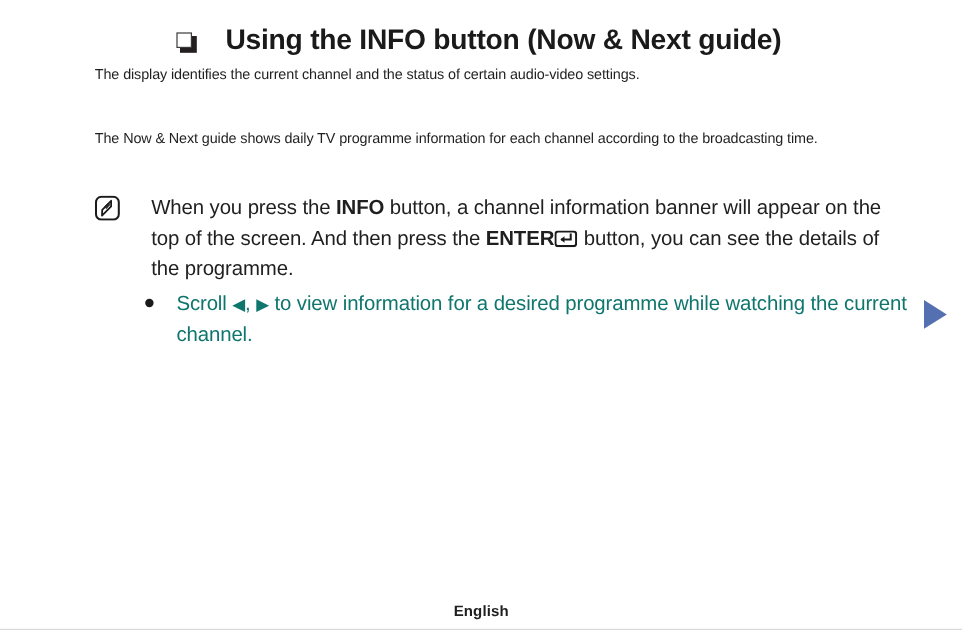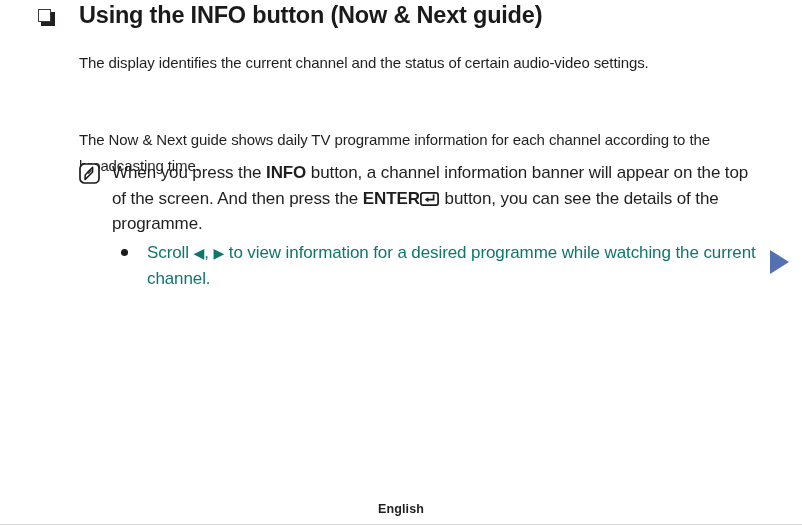--- a/index.html
+++ b/index.html
@@ -20,24 +20,25 @@
 
   .page {
     position: absolute;
     inset: 0;
   }
 
   
   .section-title-row {
     position: absolute;
     left: 0;
-    top: 0;
+    top: 18px;
     width: 760px;
     display: flex;
     align-items: flex-start;
+    justify-content: center;
   }
   .square-bullet-icon {
     position: relative;
     width: 17px;
     height: 17px;
     margin-left: 38px;
     margin-top: 9px;
     flex: 0 0 auto;
   }
   .square-bullet-icon .shadow {
@@ -67,47 +68,47 @@
     white-space: nowrap;
   }
 
   
   .body-block {
     position: absolute;
     left: 79px;
     width: 672px;
   }
   .para {
-    font-size: 15px;
+    font-size: 12px;
     line-height: 25.5px;
     color: #1f1f1f;
     letter-spacing: -0.1px;
   }
   #para-1 { top: 50px; }
-  #para-2 { top: 103px; margin-top: 24px; }
+  #para-2 { top: 103px; }
 
   
   .note-block {
     position: absolute;
     left: 79px;
     top: 160px;
     width: 680px;
     display: flex;
     align-items: flex-start;
   }
   .note-icon {
     flex: 0 0 auto;
     width: 21px;
     height: 21px;
     margin-top: 3px;
     position: relative;
   }
   .note-icon svg { display: block; }
   .note-text {
-    margin-left: 12px;
+    margin-left: 26px;
     font-size: 17px;
     line-height: 25.5px;
     letter-spacing: -0.1px;
     color: #1f1f1f;
   }
   .note-text b { font-weight: bold; }
 
   
   .enter-key {
     display: inline-block;

